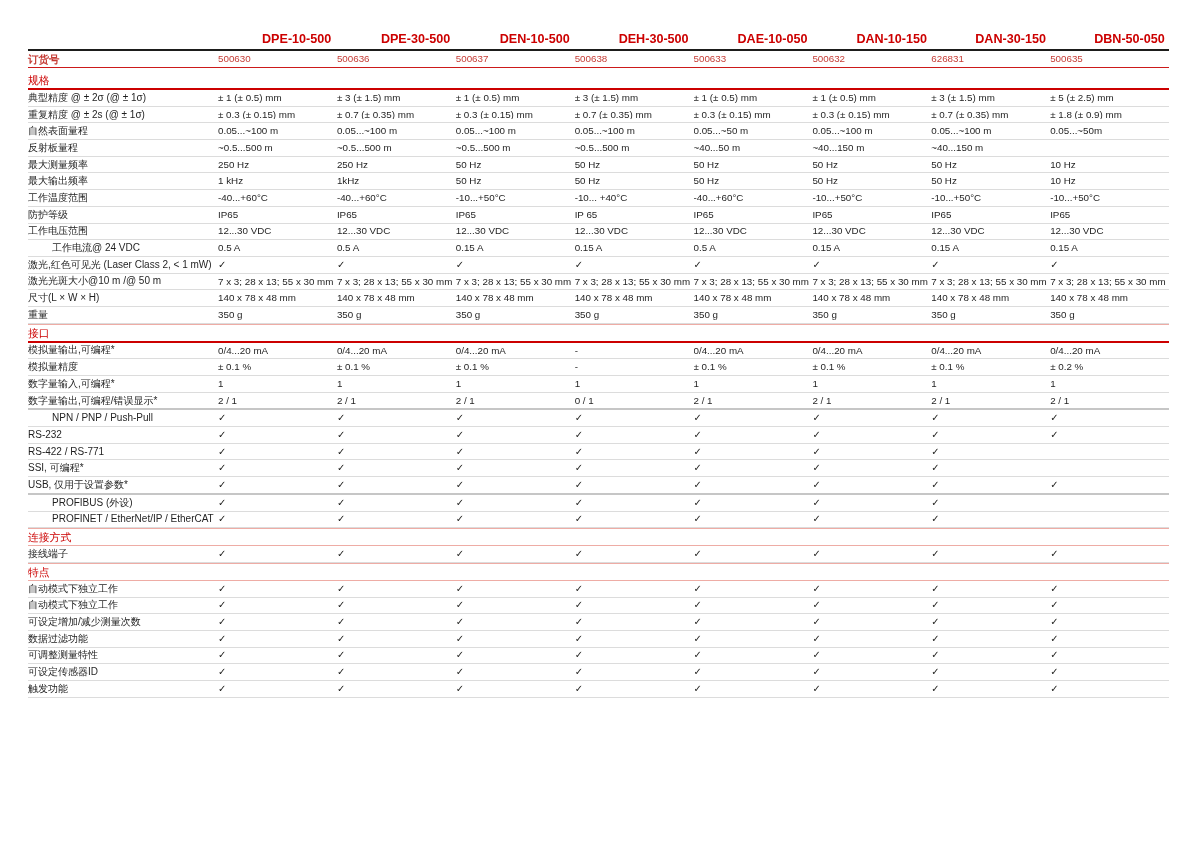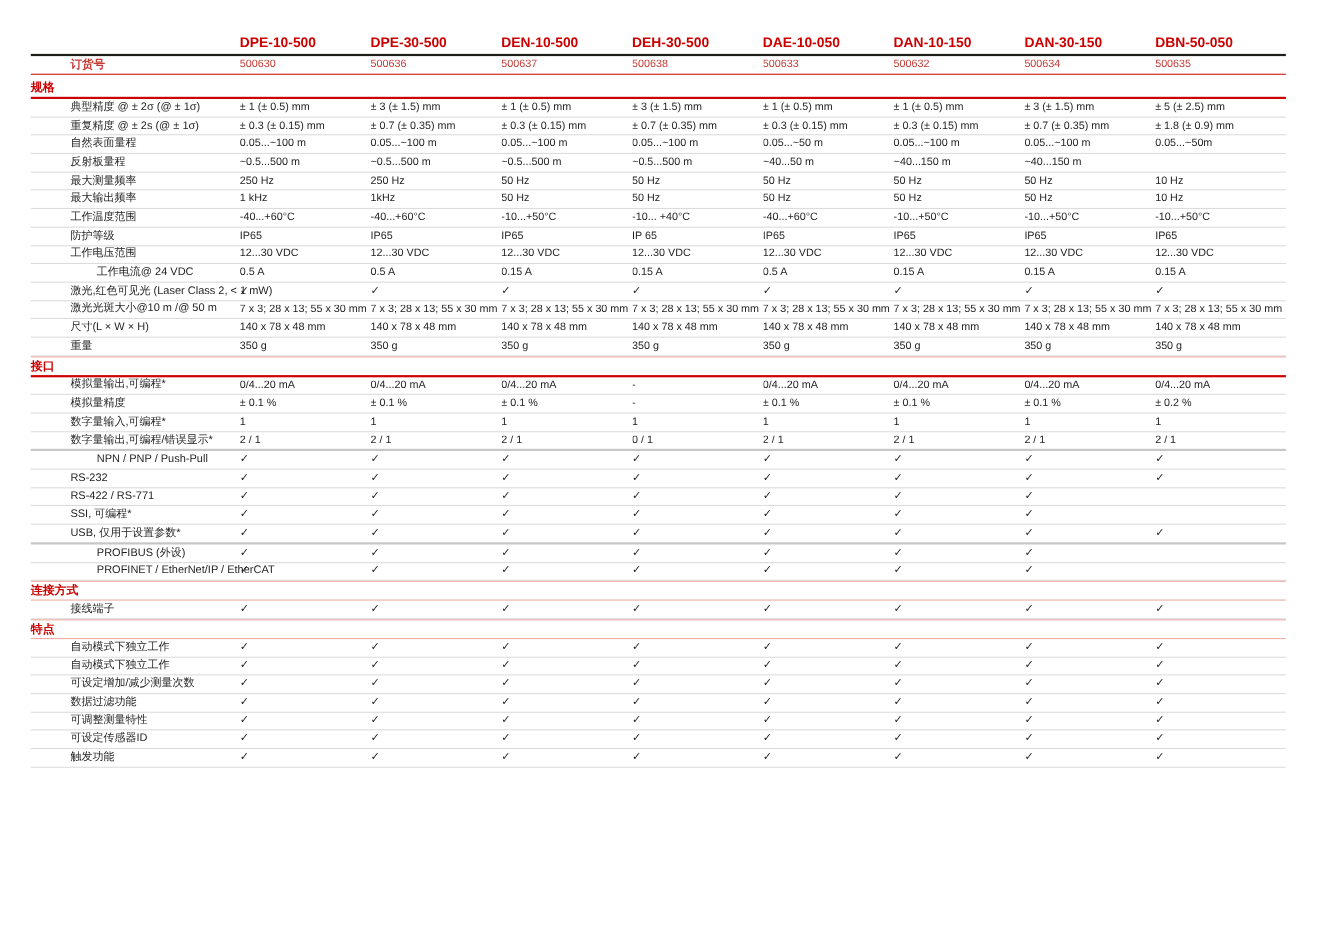--- a/index.html
+++ b/index.html
@@ -4,27 +4,27 @@
 <style>
   html,body{margin:0;padding:0;}
   body{
     width:1201px;height:849px;background:#ffffff;position:relative;
     font-family:"Liberation Sans","DejaVu Sans",sans-serif;color:#1f1f1f;
     -webkit-font-smoothing:antialiased;
   }
   .table{position:absolute;left:28px;top:26px;width:1141px;}
   .grid-row{display:grid;grid-template-columns:190px repeat(8,1fr);align-items:center;}
   .cell{white-space:nowrap;overflow:hidden;font-size:9.8px;padding-right:3px;line-height:1;}
-  .label-cell{overflow:visible;font-size:10px;color:#1f1f1f;margin-left:36px;}
-  .product-row{height:20px;border-bottom:2px solid #1d1d1b;align-items:end;padding-bottom:3px;}
+  .label-cell{overflow:visible;font-size:10px;color:#1f1f1f;}
+  .product-row{height:20px;border-bottom:2px solid #1d1d1b;align-items:end;padding-bottom:3px;gap:44px;}
   .product-row .cell{font-weight:bold;font-size:12.6px;color:#cc0000;overflow:visible;}
   .order-row{height:16px;border-bottom:1.5px solid #cc1a1a;}
   .order-row .label-cell{font-weight:bold;color:#9e120e;font-size:10.5px;}
   .order-row .cell{color:#c53c35;}
-  .section-header{height:16px;line-height:16px;font-weight:bold;font-size:10.8px;color:#cc0000;}
+  .section-header{height:16px;line-height:16px;font-weight:normal;font-size:10.8px;color:#cc0000;}
   .sec-strong{border-bottom:2.5px solid #cc0000;}
   .sec-light{border-bottom:1px solid #eeaca5;}
   .sec-top{border-top:1px solid #eeaca5;}
   .sec-first{margin-top:4px;}
   .body-row{height:15.7px;border-bottom:1px solid #dcdcdc;}
   .body-row.divider{border-bottom:2px solid #c6c6c6;}
   .indent .label-cell{padding-left:24px;}
   .check{font-size:10px;color:#1d1d1b;}
 </style>
 </head>
@@ -43,21 +43,21 @@
       <div class="cell">DBN-50-050</div>
     </div>
   <div class="grid-row order-row">
     <div class="cell label-cell">订货号</div>
   <div class="cell">500630</div>
       <div class="cell">500636</div>
       <div class="cell">500637</div>
       <div class="cell">500638</div>
       <div class="cell">500633</div>
       <div class="cell">500632</div>
-      <div class="cell">500634</div>
+      <div class="cell">626831</div>
       <div class="cell">500635</div>
     </div>
   <div>
       <div class="section-header sec-strong sec-first">规格</div>
       <div class="grid-row body-row">
         <div class="cell label-cell">典型精度 @ ± 2σ (@ ± 1σ)</div>
         <div class="cell">± 1 (± 0.5) mm</div>
         <div class="cell">± 3 (± 1.5) mm</div>
         <div class="cell">± 1 (± 0.5) mm</div>
         <div class="cell">± 3 (± 1.5) mm</div>

